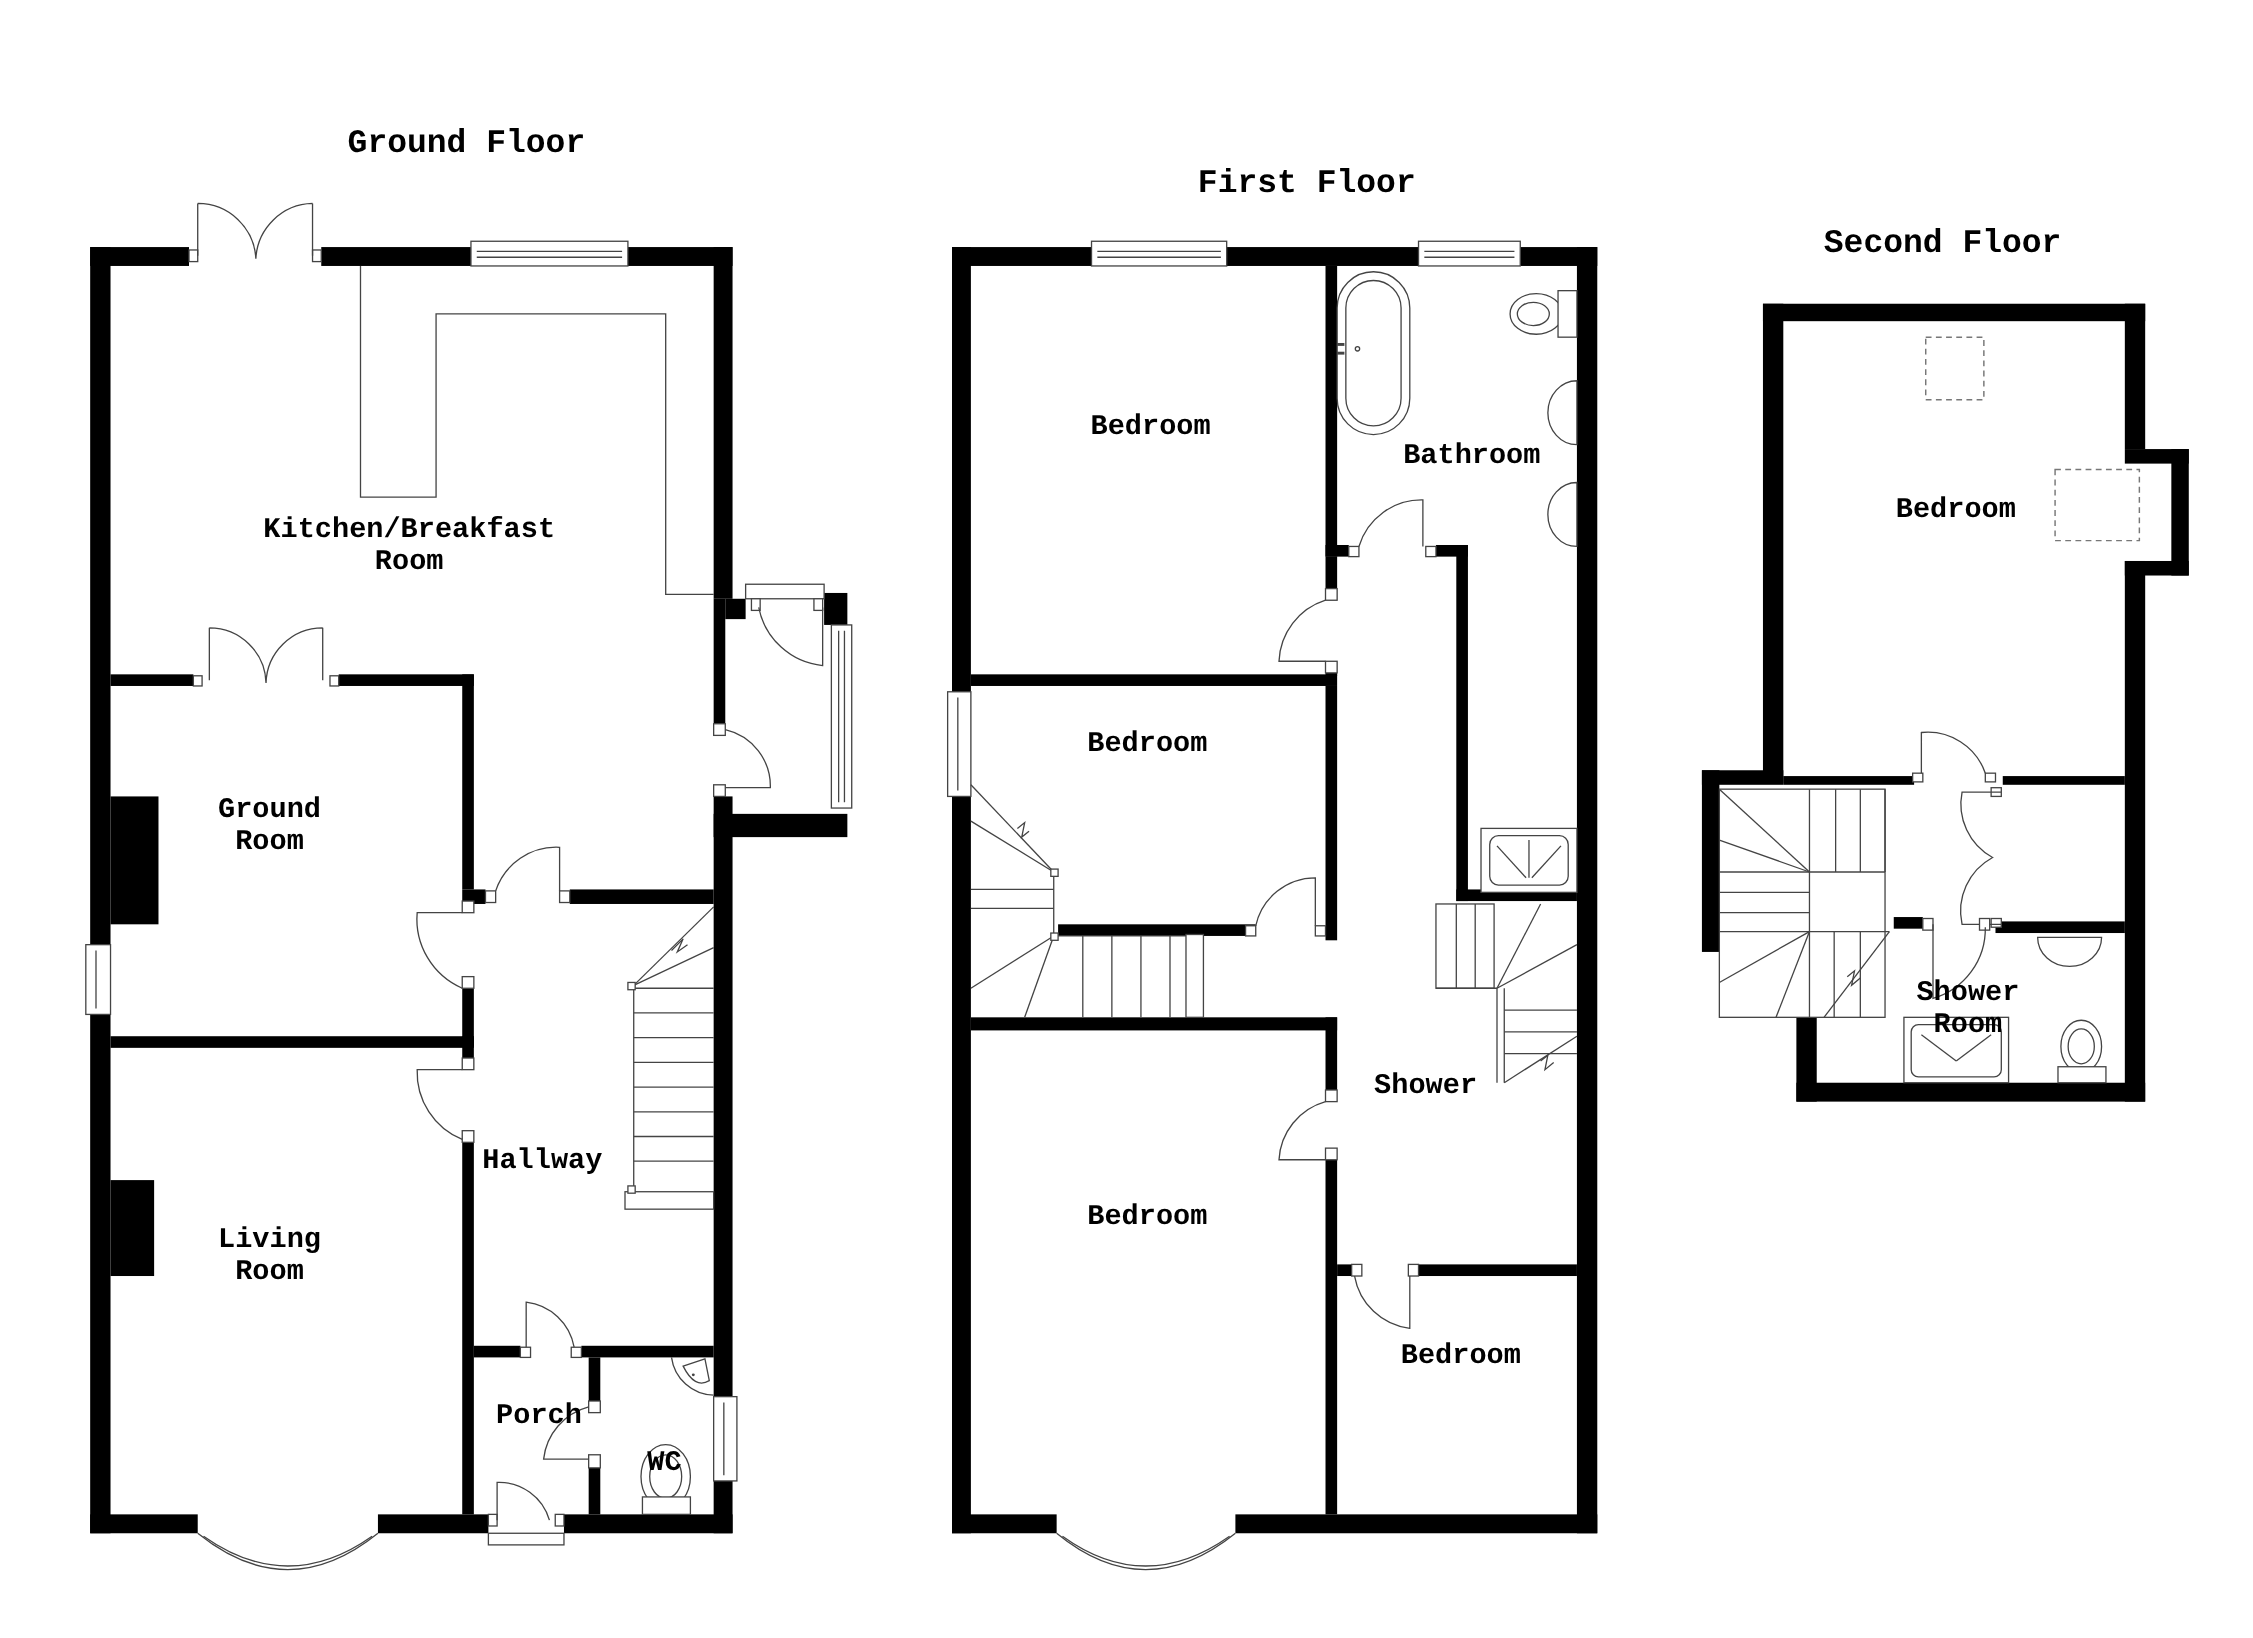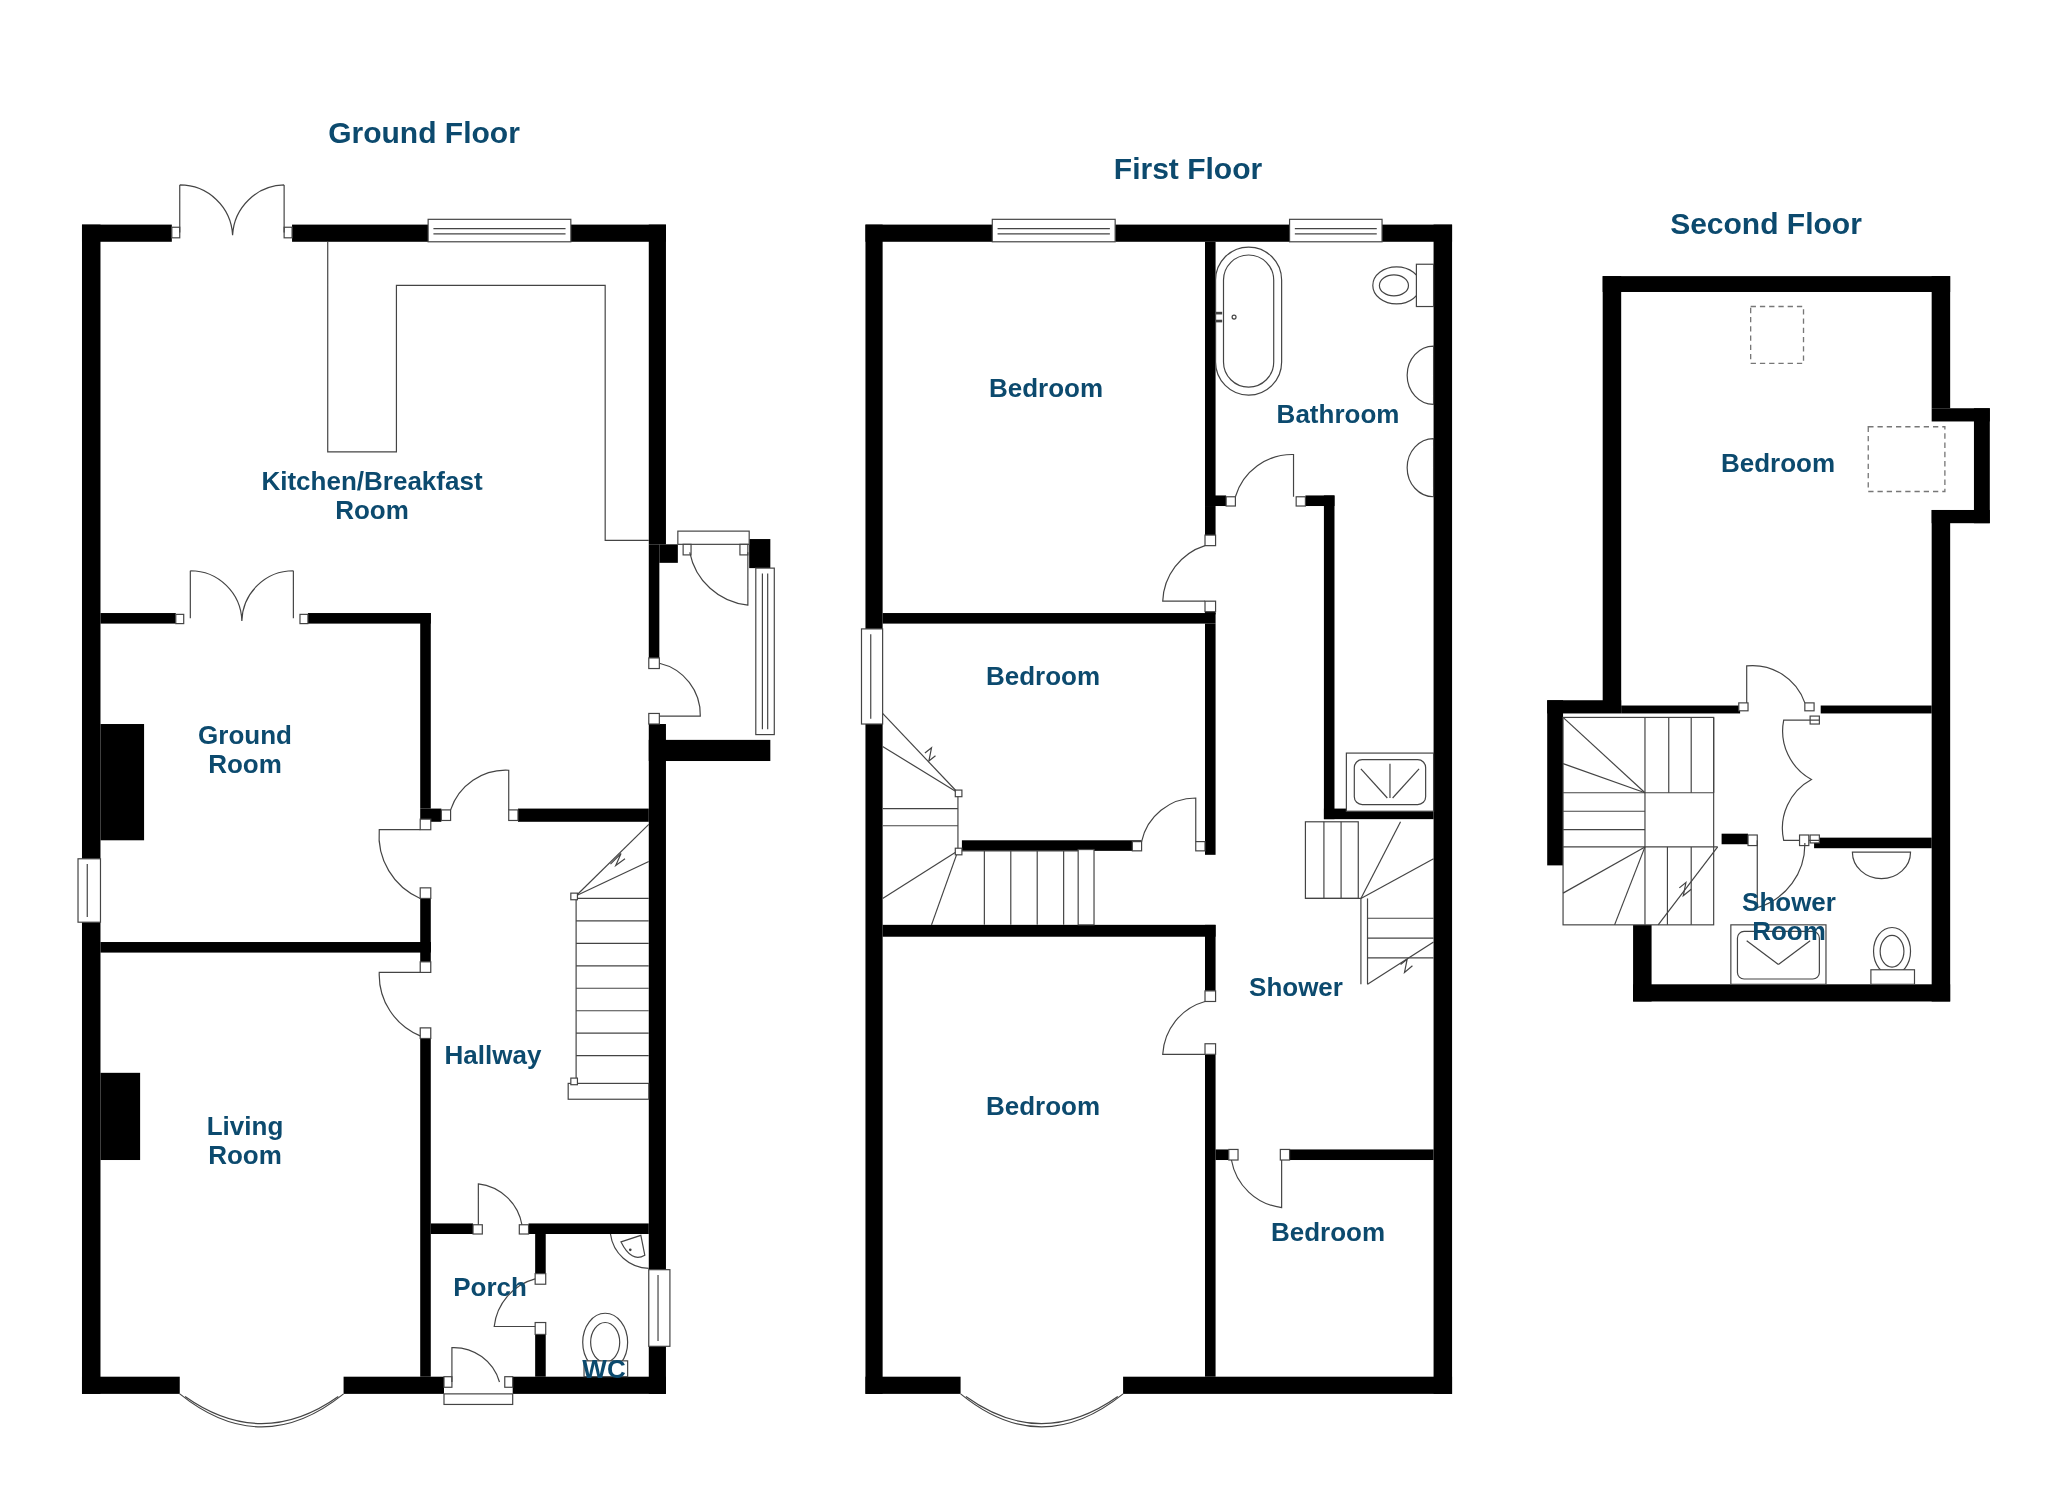--- a/index.html
+++ b/index.html
@@ -2,21 +2,21 @@
 <html><head>
 <meta charset="utf-8">
 <style>
   html,body{margin:0;padding:0;background:#ffffff;}
   body{width:2048px;height:1489px;position:relative;overflow:hidden;font-family:"Liberation Sans",sans-serif;}
   svg{position:absolute;left:0;top:0;width:2048px;height:1489px;}
   .w{fill:#000;}
   .ln{fill:none;stroke:#444;stroke-width:0.9;}
   .lnw{fill:#fff;stroke:#444;stroke-width:0.9;}
   .dash{fill:none;stroke:#777;stroke-width:1;stroke-dasharray:4 3;}
-  .lbl{position:absolute;font-family:Liberation Sans, sans-serif;font-weight:bold;color:#0c4a6e;text-align:center;line-height:1.1;white-space:nowrap;transform:translate(-50%,-50%);}
+  .lbl{position:absolute;font-family:Liberation Mono, monospace;font-weight:bold;color:#000000;text-align:center;line-height:1.1;white-space:nowrap;transform:translate(-50%,-50%);}
   .room{font-size:26px;}
   .floor{font-size:30px;}
 </style>
 </head>
 <body>
 
 <svg viewBox="0 0 1550 1127" xmlns="http://www.w3.org/2000/svg">
 
   <g>
 
@@ -318,21 +318,21 @@
 <div class="lbl floor" style="left:1766px;top:223px;">Second Floor</div>
 
 <div class="lbl room" style="left:372px;top:496px;white-space:pre;">Kitchen/Breakfast
 Room</div>
 <div class="lbl room" style="left:245px;top:750px;white-space:pre;">Ground
 Room</div>
 <div class="lbl room" style="left:245px;top:1141px;white-space:pre;">Living
 Room</div>
 <div class="lbl room" style="left:493px;top:1027px;margin-top:28px;">Hallway</div>
 <div class="lbl room" style="left:490px;top:1287px;">Porch</div>
-<div class="lbl room" style="left:604px;top:1369px;">WC</div>
+<div class="lbl room" style="left:604px;top:1330px;">WC</div>
 
 <div class="lbl room" style="left:1046px;top:388px;">Bedroom</div>
 <div class="lbl room" style="left:1338px;top:414px;">Bathroom</div>
 <div class="lbl room" style="left:1043px;top:676px;">Bedroom</div>
 <div class="lbl room" style="left:1296px;top:987px;">Shower</div>
 <div class="lbl room" style="left:1043px;top:1106px;">Bedroom</div>
 <div class="lbl room" style="left:1328px;top:1232px;">Bedroom</div>
 
 <div class="lbl room" style="left:1778px;top:463px;">Bedroom</div>
 <div class="lbl room" style="left:1789px;top:917px;white-space:pre;">Shower

